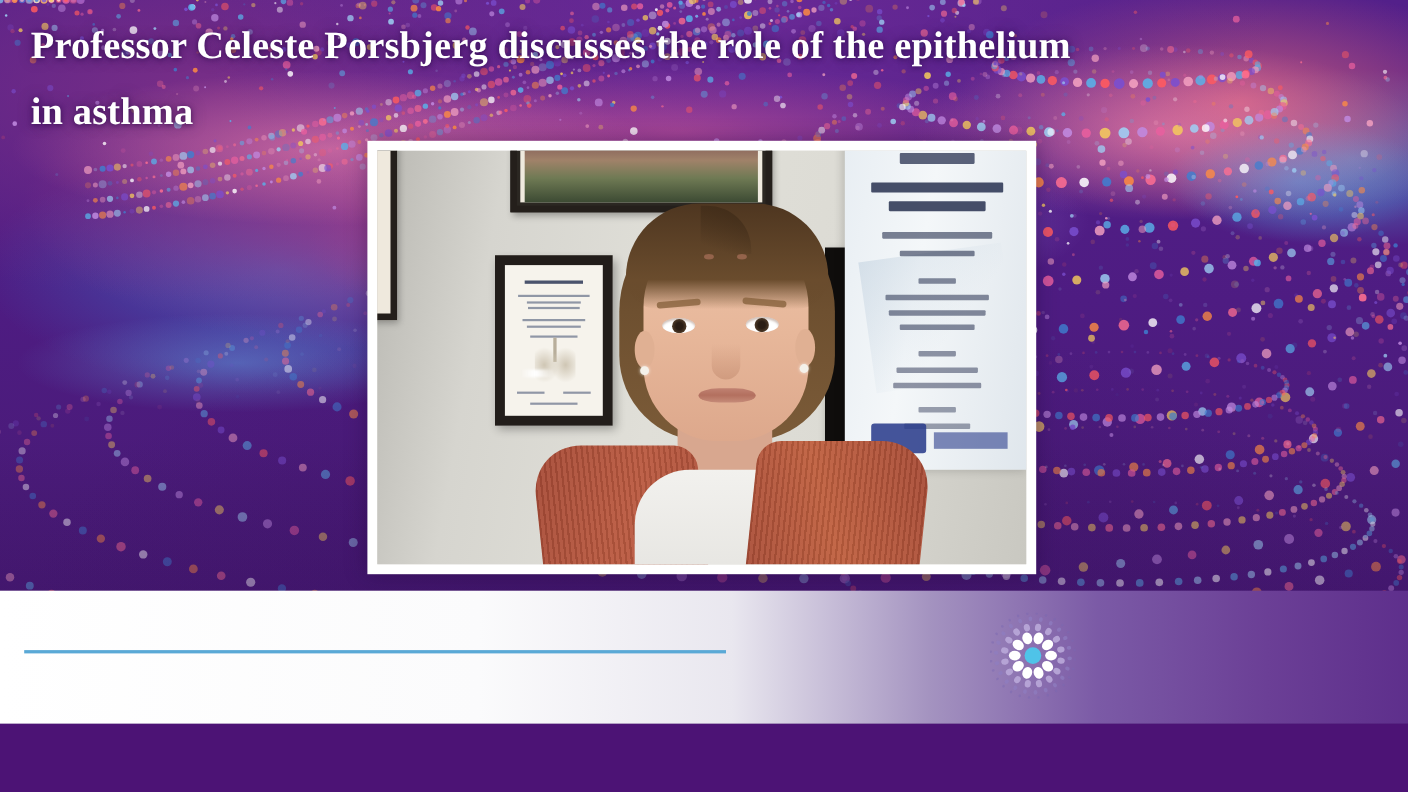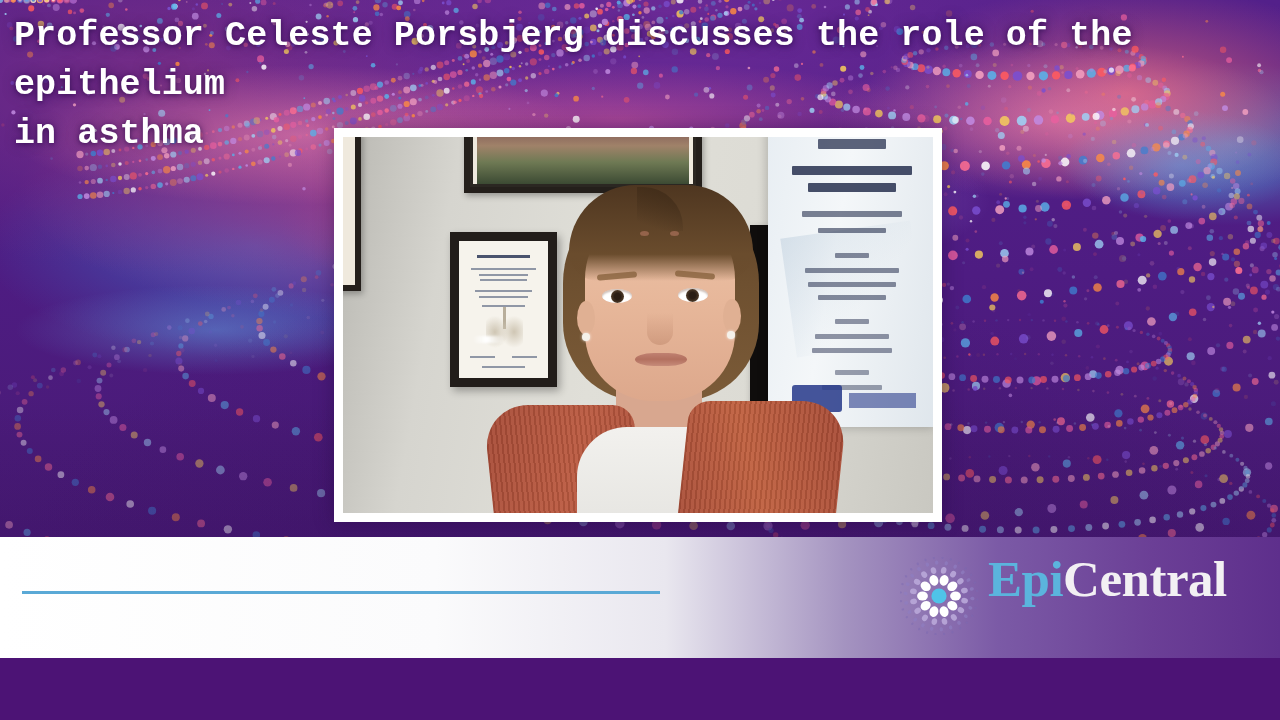--- a/index.html
+++ b/index.html
@@ -31,25 +31,25 @@
     background:
       radial-gradient(ellipse 900px 420px at 50% 78%, rgba(60,18,100,.55) 0%, rgba(60,18,100,0) 70%),
       linear-gradient(180deg, rgba(0,0,0,0) 55%, rgba(40,10,70,.45) 100%);
   }
   .bg-dots{position:absolute;inset:0;}
   .bg-dots svg{display:block;width:100%;height:100%;}
 
   
   .title{
     position:absolute;
-    left:14px;top:12px;width:1230px;
-    font-family:Liberation Mono, monospace;
+    left:28px;top:12px;width:1230px;
+    font-family:Liberation Serif, serif;
     font-weight:700;
     font-size:35px;
-    line-height:49px;
+    line-height:60px;
     color:#ffffff;
     letter-spacing:.1px;
     text-shadow:0 1px 5px rgba(40,8,70,.70), 0 0 14px rgba(40,8,70,.45);
     white-space:pre-line;
   }
 
   
   .video-frame{
     position:absolute;
     left:334px;top:128px;
@@ -2923,21 +2923,18 @@
               <ellipse cx="65.65" cy="11.21" rx="1.30" ry="1.07" fill="#7a68b2" opacity="0.45" transform="rotate(313.8 65.65 11.21)"></ellipse>
               <ellipse cx="71.16" cy="17.84" rx="1.30" ry="1.07" fill="#7a68b2" opacity="0.45" transform="rotate(326.7 71.16 17.84)"></ellipse>
               <ellipse cx="75.06" cy="25.52" rx="1.30" ry="1.07" fill="#7a68b2" opacity="0.45" transform="rotate(339.5 75.06 25.52)"></ellipse>
               <ellipse cx="77.16" cy="33.89" rx="1.30" ry="1.07" fill="#7a68b2" opacity="0.45" transform="rotate(352.4 77.16 33.89)"></ellipse>
               <ellipse cx="77.34" cy="42.51" rx="1.30" ry="1.07" fill="#7a68b2" opacity="0.45" transform="rotate(365.2 77.34 42.51)"></ellipse>
               <ellipse cx="75.60" cy="50.95" rx="1.30" ry="1.07" fill="#7a68b2" opacity="0.45" transform="rotate(378.1 75.60 50.95)"></ellipse>
             </g>
           <circle cx="39" cy="39" r="7.6" fill="#4fc3e8"></circle>
         </svg>
       </div>
-      <div class="logo-type">
-        <span class="logo-epi">Epi</span><span class="logo-central">Central</span>
-      </div>
     </div>
   </div>
 
   <div class="bottom-bar"></div>
 
 </div>
 
 </body></html>

